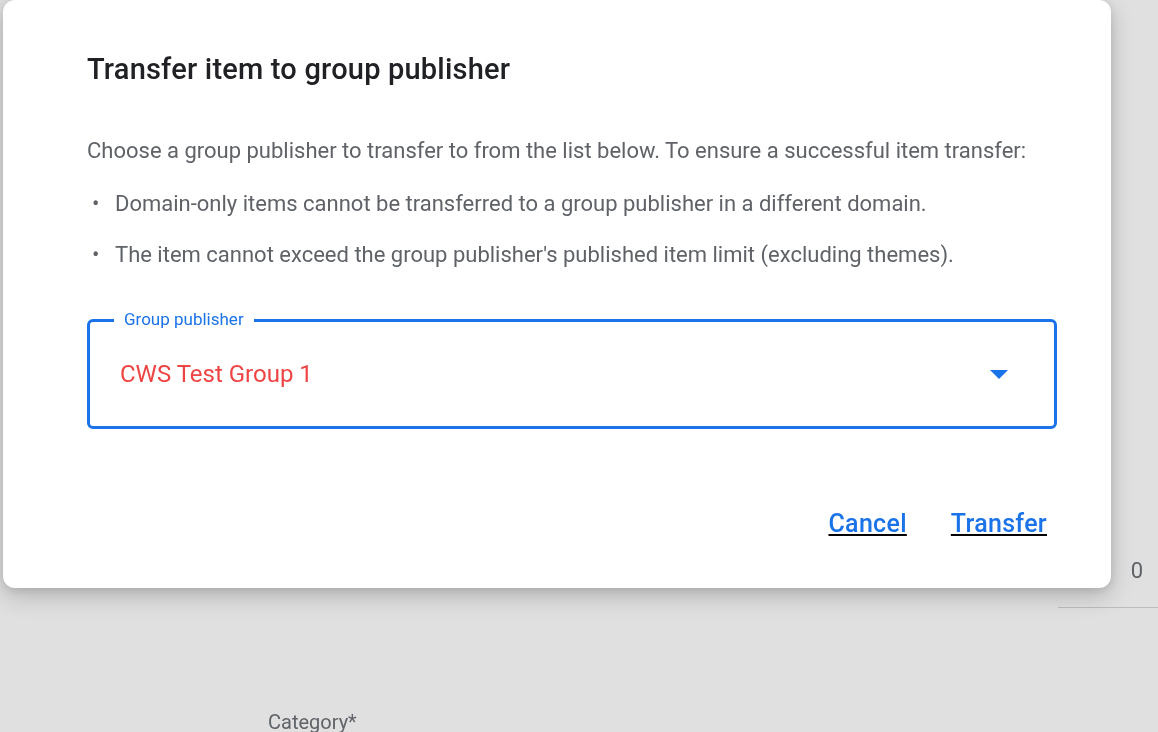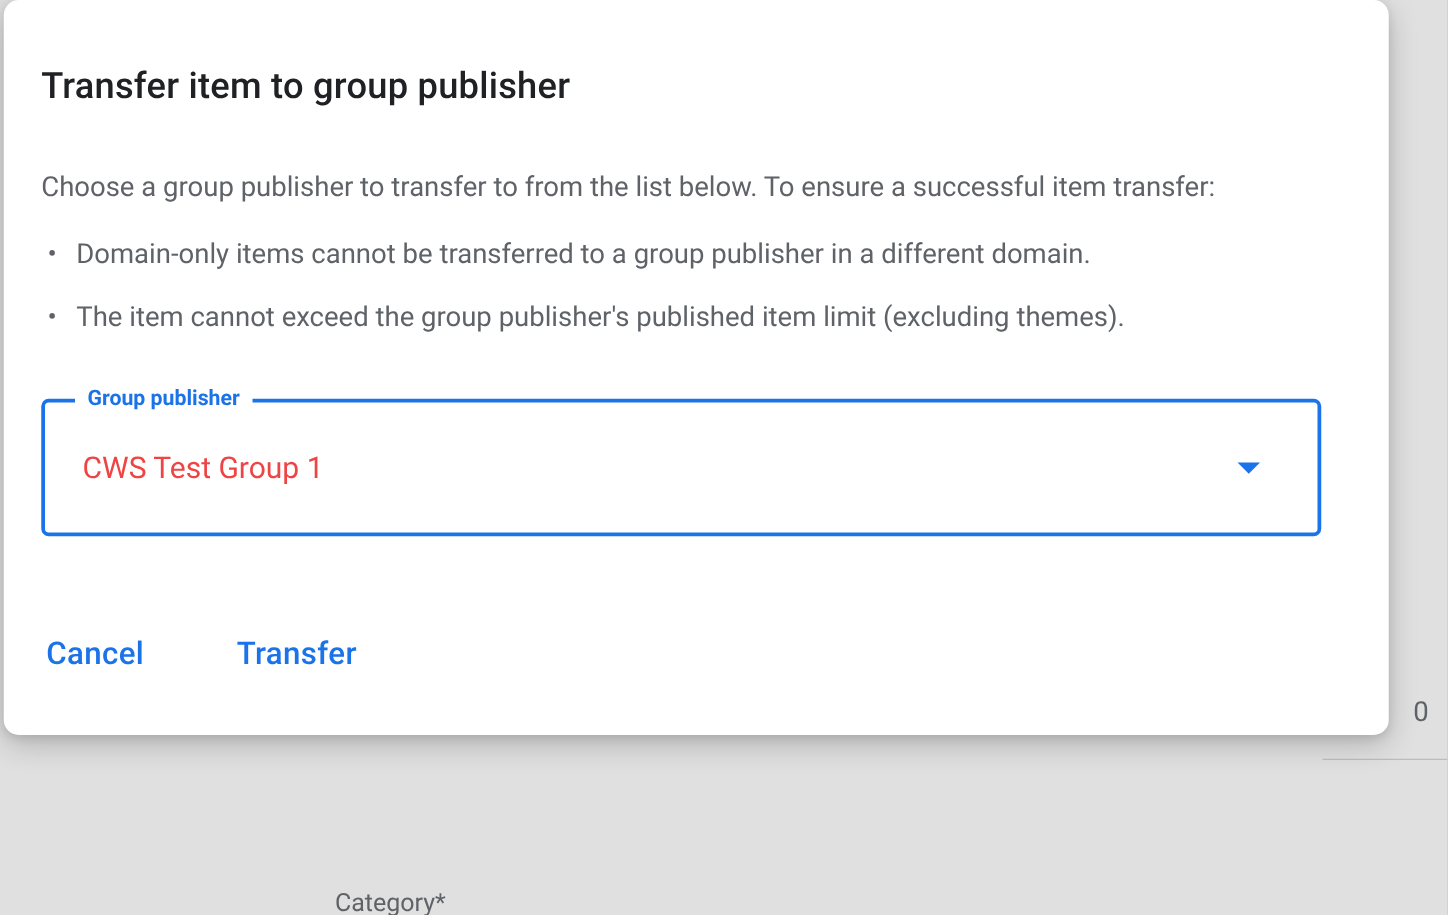--- a/index.html
+++ b/index.html
@@ -49,21 +49,21 @@
     }
     
     .dialog {
       position: absolute;
       top: 0;
       left: 3px;
       width: 1108px;
       background: #ffffff;
       border-radius: 12px;
       box-shadow: 0 8px 24px rgba(0,0,0,0.2), 0 2px 8px rgba(0,0,0,0.1);
-      padding: 52px 54px 42px 30px;
+      padding: 52px 54px 42px 84px;
     }
     
     .dialog-title {
       font-size: 29px;
       font-weight: 500;
       color: #202124;
       margin-bottom: 48px;
       letter-spacing: 0.2px;
     }
     
@@ -109,42 +109,44 @@
     }
     
     .select-label {
       position: absolute;
       top: -13px;
       left: 24px;
       background: #ffffff;
       padding: 0 10px;
       font-size: 17px;
       color: #1a73e8;
-      font-weight: 700;
+      font-weight: 400;
     }
     
     .select-value {
       font-size: 24px;
       color: #ef4444;
       flex: 1;
     }
     
     .dropdown-icon {
       width: 0;
       height: 0;
       border-left: 9px solid transparent;
       border-right: 9px solid transparent;
       border-top: 9px solid #1a73e8;
       margin-right: 16px;
     }
     
     .dialog-actions {
       display: flex;
-      gap: 66px;
+      justify-content: flex-end;
+      gap: 36px;
       padding-right: 6px;
+      text-decoration: underline;
     }
     
     .action-button {
       background: none;
       border: none;
       color: #1a73e8;
       font-size: 25px;
       font-weight: 500;
       cursor: pointer;
       padding: 8px 4px;

